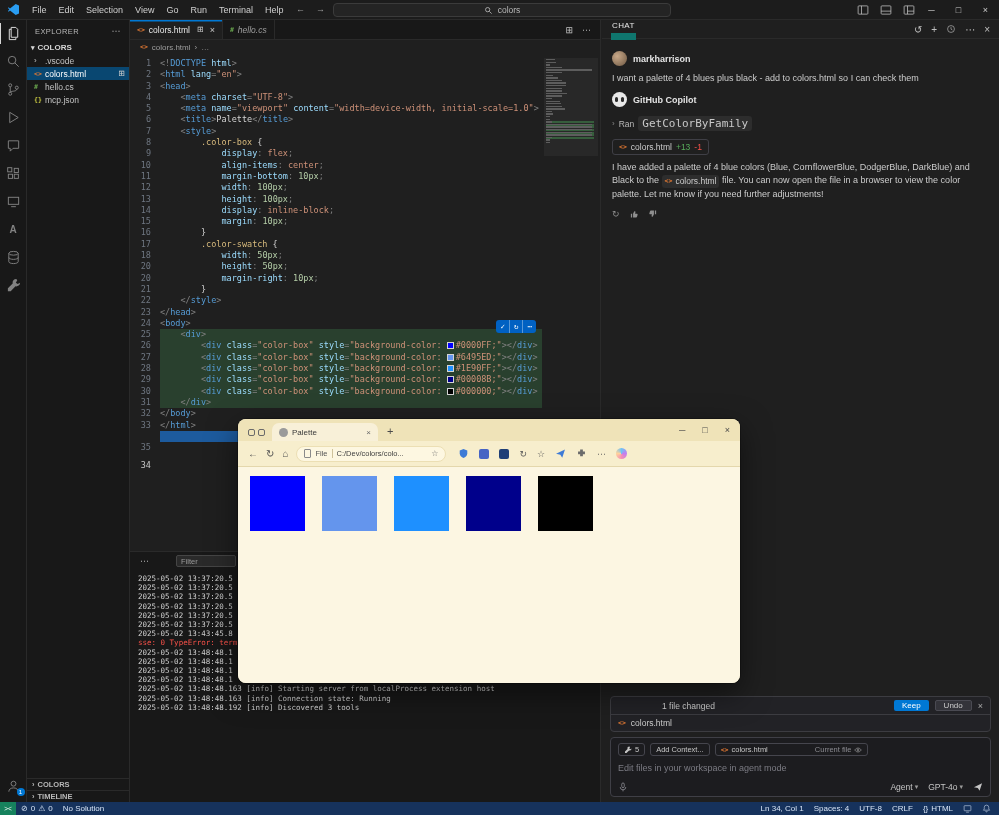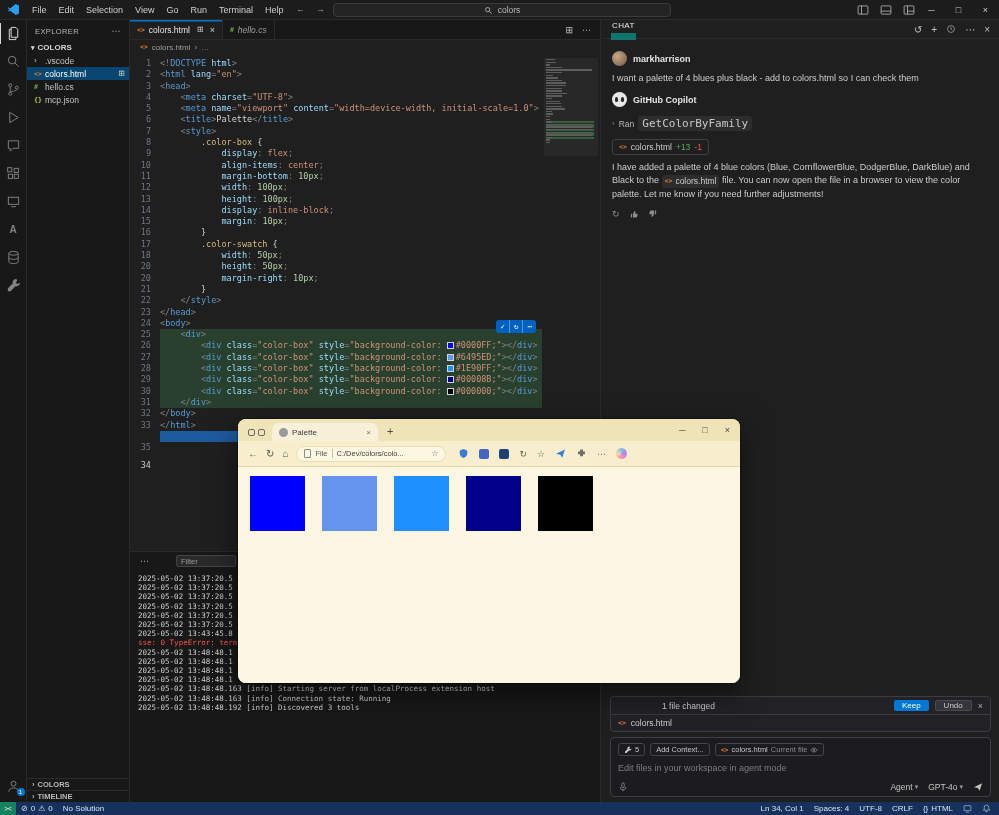--- a/index.html
+++ b/index.html
@@ -114,21 +114,21 @@
 .ew-head{display:flex;align-items:center;gap:6px;padding:3px 7px;}
 .ew-title{color:#ccc;flex:1;margin-left:44px;}
 .btn-keep{background:#0078d4;color:#fff;font-size:8px;padding:1px 8px;border-radius:2px;cursor:pointer;}
 .btn-undo{background:#34343a;border:1px solid #4a4a52;color:#ccc;font-size:8px;padding:0 8px;border-radius:2px;cursor:pointer;}
 .ew-close{color:#aaa;font-size:9px;cursor:pointer;}
 .ew-file{display:flex;align-items:center;gap:5px;padding:3px 7px;border-top:1px solid #3c3c41;color:#ccc;}
 .input-widget{position:absolute;left:8px;right:8px;bottom:5px;height:60px;background:#1c1c1f;border:1px solid #3f3f46;border-radius:4px;padding:5px 7px;}
 .chips{display:flex;gap:5px;align-items:center;}
 .chip{display:inline-flex;align-items:center;gap:3px;border:1px solid #45454d;border-radius:3px;padding:1px 5px;font-size:7.5px;color:#c5c5c5;cursor:pointer;}
 .chip svg{width:8px;height:8px;}
-.chip .dim{color:#8a8a90;}
+.chip .dim{color:#8a8a90;margin-left:44px;}
 .iw-placeholder{margin-top:7px;font-size:9px;color:#7b7b83;}
 .iw-bottom{position:absolute;left:7px;right:7px;bottom:4px;display:flex;align-items:center;gap:10px;color:#a8a8b0;}
 .iw-bottom svg{width:10px;height:10px;}
 .iw-right{margin-left:auto;display:flex;align-items:center;gap:10px;font-size:8.5px;color:#c5c5c5;}
 .dd{display:flex;align-items:center;gap:2px;cursor:pointer;}
 .dd-caret{font-size:7px;color:#9a9a9a;}
 
 
 #statusbar{position:absolute;left:0;right:0;bottom:0;height:13px;background:#16325c;display:flex;align-items:center;font-size:8px;color:#d6e3f5;z-index:6;}
 .sb-remote{height:13px;width:16px;background:#16825d;display:flex;align-items:center;justify-content:center;font-size:6.5px;color:#fff;cursor:pointer;}

